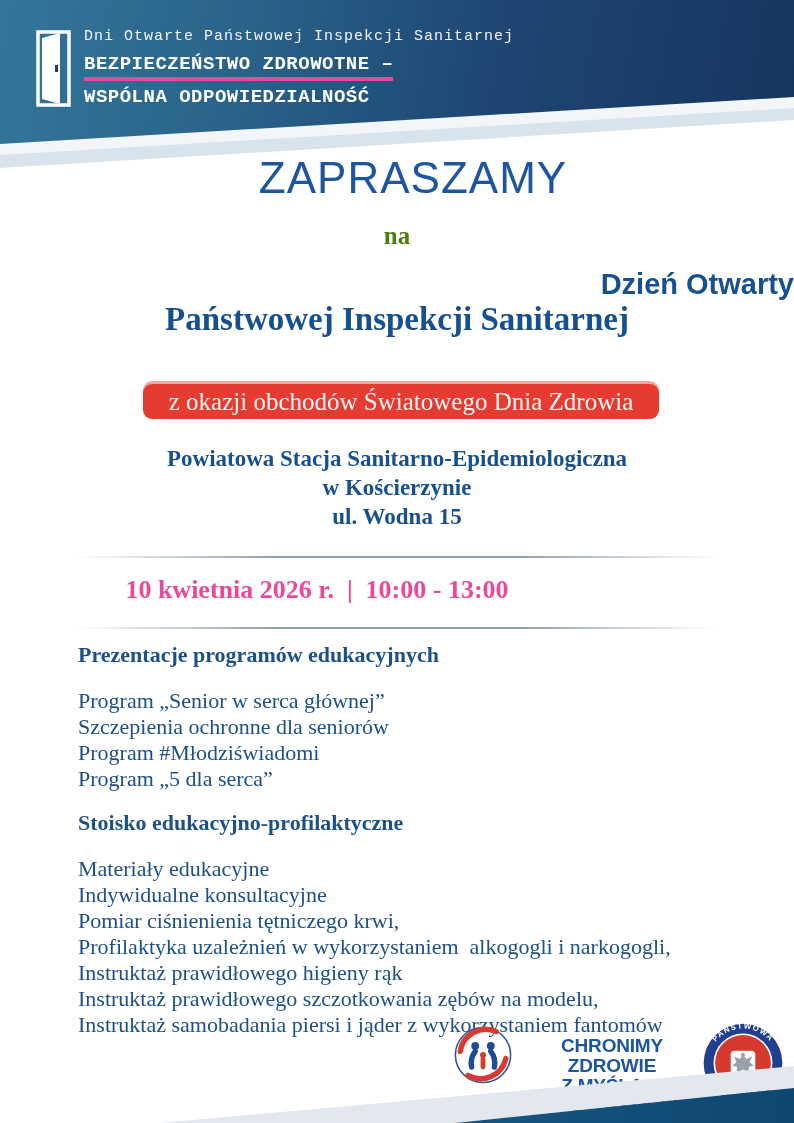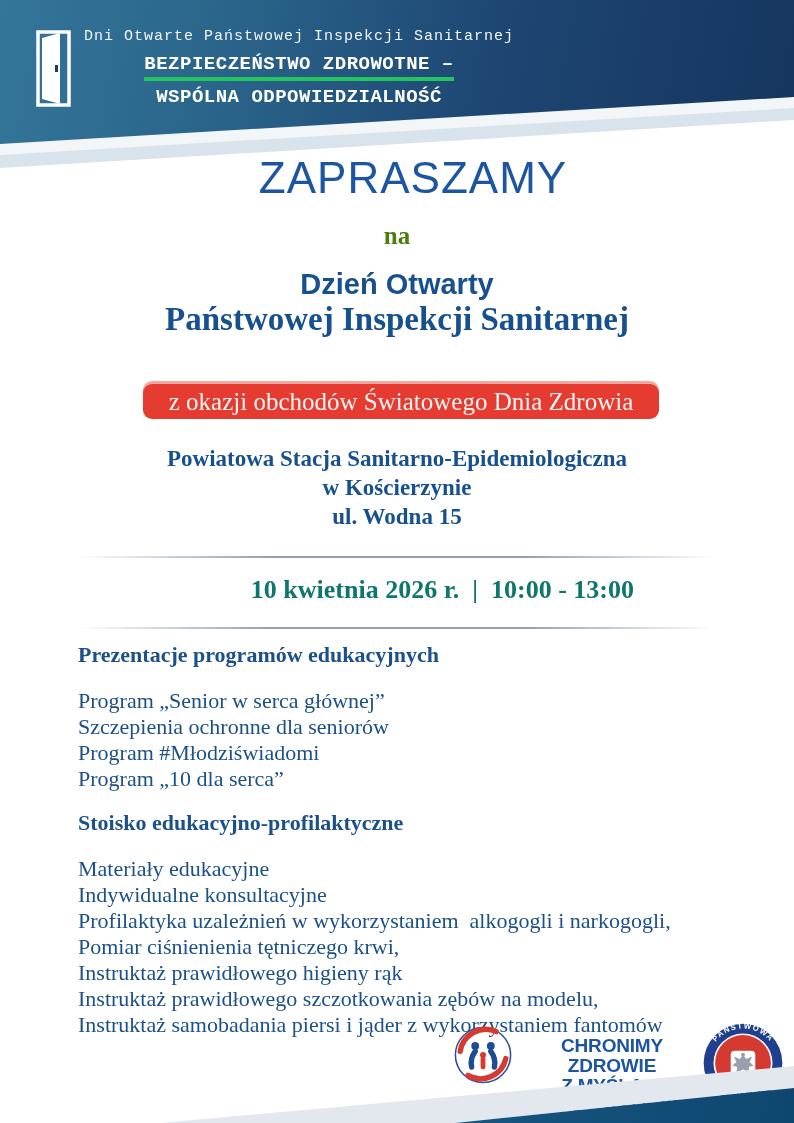--- a/index.html
+++ b/index.html
@@ -1,58 +1,58 @@
 <!DOCTYPE html>
 <html><head>
 <meta charset="utf-8">
 <style>
   html,body{margin:0;padding:0;}
   body{width:794px;height:1123px;background:#ffffff;font-family:"Liberation Serif",serif;overflow:hidden;}
   .page{position:relative;width:794px;height:1123px;background:#fff;}
 
   
-  .header-band{position:absolute;left:0;top:0;width:716px;height:165px;text-align:center;}
+  .header-band{position:absolute;left:0;top:0;width:716px;height:165px;}
   .hdr-stripe2{position:absolute;left:0;top:0;width:794px;height:170px;
     background:#d9e3ec;clip-path:polygon(0 146px,794px 98px,794px 120px,0 168px);}
   .hdr-stripe1{position:absolute;left:0;top:0;width:794px;height:170px;
     background:#f3f6f9;clip-path:polygon(0 143px,794px 96px,794px 108px,0 155px);}
   .hdr-navy{position:absolute;left:0;top:0;width:794px;height:150px;
     background:linear-gradient(100deg,#337699 0%,#2a6389 30%,#1d4672 62%,#16355e 100%);
     clip-path:polygon(0 0,794px 0,794px 97px,0 144px);}
   .hdr-inner{position:absolute;left:36px;top:28px;display:flex;align-items:flex-start;}
   .door{margin-right:12px;margin-top:2px;}
   .hdr-text{color:#fff;}
   .hdr-line1{font-family:"Liberation Mono",monospace;font-size:15px;letter-spacing:1px;color:#f2f5f8;margin-bottom:8px;}
   .hdr-line2{display:inline-block;font-family:"Liberation Mono",monospace;font-weight:bold;font-size:19px;
-    letter-spacing:.5px;border-bottom:4px solid #22c55e;padding-bottom:2px;margin-bottom:5px;}
+    letter-spacing:.5px;border-bottom:4px solid #ec4899;padding-bottom:2px;margin-bottom:5px;}
   .hdr-line3{font-family:"Liberation Mono",monospace;font-weight:bold;font-size:19px;letter-spacing:.5px;}
 
   
   .zapraszamy{position:absolute;left:0;top:153px;width:794px;text-align:center;
     font-family:"Liberation Sans",sans-serif;font-size:44px;color:#1d55a1;letter-spacing:1px;padding-left:16px;}
   .na{position:absolute;left:0;top:222px;width:794px;text-align:center;
     font-weight:bold;font-size:25px;color:#4d7c0f;}
-  .event-line1{position:absolute;left:0;top:268px;width:794px;text-align:center;
+  .event-line1{position:absolute;left:0;top:268px;width:794px;text-align:right;
     font-family:"Liberation Sans",sans-serif;font-weight:bold;font-size:29px;color:#17508e;}
   .event-line2{position:absolute;left:0;top:301px;width:794px;text-align:center;
     font-weight:bold;font-size:33px;color:#17508e;}
 
   .red-banner-wrap{position:absolute;left:0;top:384px;width:794px;text-align:center;}
   .red-banner{display:inline-block;background:#e63b30;color:#fdf6f4;border-radius:9px;
     font-size:25px;line-height:35px;padding:0 26px;box-shadow:0 -3px 0 rgba(230,59,48,.45);margin-left:8px;}
 
   .venue{position:absolute;left:0;top:444px;width:794px;text-align:center;
     font-weight:bold;font-size:23px;line-height:29px;color:#17508e;}
 
   .divider{position:absolute;left:77px;width:640px;height:2px;
     background:linear-gradient(to right,rgba(150,165,180,0),rgba(110,130,152,.75) 30%,rgba(110,130,152,.75) 70%,rgba(150,165,180,0));}
   .div1{top:556px;} .div2{top:627px;}
 
-  .datetime{position:absolute;left:0;top:575px;width:634px;text-align:right;
-    font-weight:bold;font-size:26px;color:#0f766e;white-space:pre-wrap;}
+  .datetime{position:absolute;left:0;top:575px;width:634px;text-align:center;
+    font-weight:bold;font-size:26px;color:#ec4899;white-space:pre-wrap;}
 
   
   .content{position:absolute;left:78px;top:642px;width:660px;color:#1b5088;}
   .section-heading{font-weight:bold;font-size:22px;line-height:26px;margin-bottom:20px;}
   .item{font-size:22px;line-height:26px;white-space:pre-wrap;}
   .sect-gap{height:18px;}
 
   
   .footer-logo1{position:absolute;left:450px;top:1025px;}
   .slogan{position:absolute;left:526px;top:1036px;width:172px;text-align:center;
@@ -108,27 +108,27 @@
 
   <div class="divider div1"></div>
   <div class="datetime">10 kwietnia 2026 r.  |  10:00 - 13:00</div>
   <div class="divider div2"></div>
 
   <div class="content">
     <div class="section-heading">Prezentacje programów edukacyjnych</div>
     <div class="item">Program „Senior w serca głównej”</div>
     <div class="item">Szczepienia ochronne dla seniorów</div>
     <div class="item">Program #Młodziświadomi</div>
-    <div class="item">Program „10 dla serca”</div>
+    <div class="item">Program „5 dla serca”</div>
     <div class="sect-gap"></div>
     <div class="section-heading">Stoisko edukacyjno-profilaktyczne</div>
     <div class="item">Materiały edukacyjne</div>
     <div class="item">Indywidualne konsultacyjne</div>
+    <div class="item">Pomiar ciśnienienia tętniczego krwi,</div>
     <div class="item">Profilaktyka uzależnień w wykorzystaniem  alkogogli i narkogogli,</div>
-    <div class="item">Pomiar ciśnienienia tętniczego krwi,</div>
     <div class="item">Instruktaż prawidłowego higieny rąk</div>
     <div class="item">Instruktaż prawidłowego szczotkowania zębów na modelu,</div>
     <div class="item">Instruktaż samobadania piersi i jąder z wykorzystaniem fantomów</div>
   </div>
 
   <div class="footer-logo1">
     <svg width="66" height="60" viewBox="0 0 100 100">
       <ellipse cx="50" cy="50" rx="46" ry="46" fill="none" stroke="#2c4d9a" stroke-width="2.5"></ellipse>
       <path d="M72,11 A43,43 0 0,0 12,44" fill="none" stroke="#d63a30" stroke-width="9" stroke-linecap="round"></path>
       <path d="M25,84 A43,43 0 0,0 88,56" fill="none" stroke="#d63a30" stroke-width="9" stroke-linecap="round"></path>

